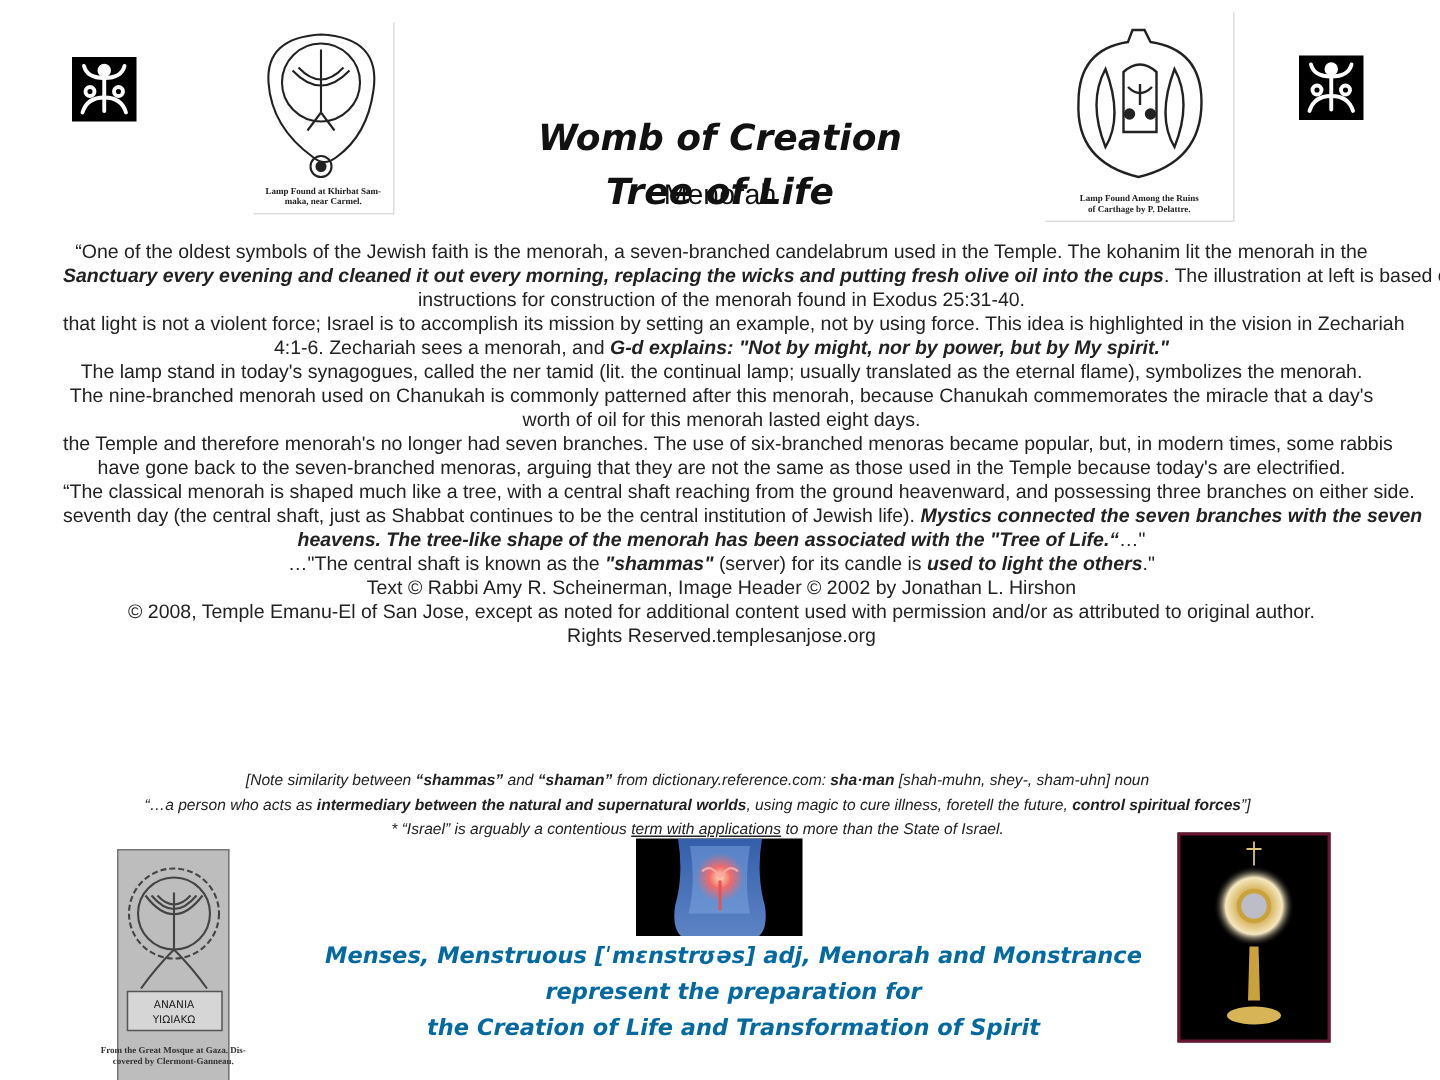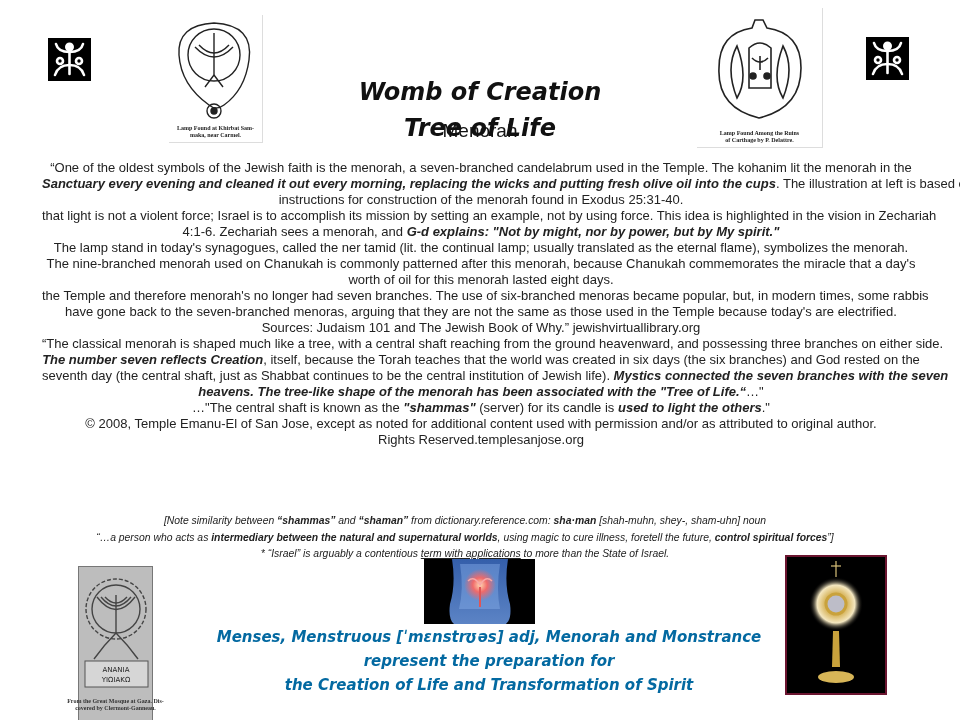--- a/index.html
+++ b/index.html
@@ -110,26 +110,25 @@
   <span class="ln">“One of the oldest symbols of the Jewish faith is the menorah, a seven-branched candelabrum used in the Temple. The kohanim lit the menorah in the</span>
   <span class="ln"><span class="b">Sanctuary every evening and cleaned it out every morning, replacing the wicks and putting fresh olive oil into the cups</span><span>. The illustration at left is based on</span></span>
   <span class="ln">instructions for construction of the menorah found in Exodus 25:31-40.</span>
   <span class="ln">that light is not a violent force; Israel is to accomplish its mission by setting an example, not by using force. This idea is highlighted in the vision in Zechariah</span>
   <span class="ln"><span>4:1-6. Zechariah sees a menorah, and </span><span class="b">G-d explains: "Not by might, nor by power, but by My spirit."</span></span>
   <span class="ln">The lamp stand in today's synagogues, called the ner tamid (lit. the continual lamp; usually translated as the eternal flame), symbolizes the menorah.</span>
   <span class="ln">The nine-branched menorah used on Chanukah is commonly patterned after this menorah, because Chanukah commemorates the miracle that a day's</span>
   <span class="ln">worth of oil for this menorah lasted eight days.</span>
   <span class="ln">the Temple and therefore menorah's no longer had seven branches. The use of six-branched menoras became popular, but, in modern times, some rabbis</span>
   <span class="ln">have gone back to the seven-branched menoras, arguing that they are not the same as those used in the Temple because today's are electrified.</span>
-  <span class="ln">Sources: Judaism 101 and The Jewish Book of Why.”   jewishvirtuallibrary.org</span>
   <span class="ln">“The classical menorah is shaped much like a tree, with a central shaft reaching from the ground heavenward, and possessing three branches on either side.</span>
-  <span class="ln"><span class="b">The number seven reflects Creation</span><span>, itself, because the Torah teaches that the world was created in six days (the six branches) and God rested on the</span></span>
   <span class="ln"><span>seventh day (the central shaft, just as Shabbat continues to be the central institution of Jewish life). </span><span class="b">Mystics connected the seven branches with the seven</span></span>
   <span class="ln"><span class="b">heavens. The tree-like shape of the menorah has been associated with the "Tree of Life.“</span><span>…"</span></span>
   <span class="ln"><span>…"The central shaft is known as the </span><span class="b">"shammas"</span><span> (server) for its candle is </span><span class="b">used to light the others</span><span>."</span></span>
+  <span class="ln">Text © Rabbi Amy R. Scheinerman, Image Header © 2002 by Jonathan L. Hirshon</span>
   <span class="ln">© 2008, Temple Emanu-El of San Jose, except as noted for additional content used with permission and/or as attributed to original author.</span>
   <span class="ln">Rights Reserved.templesanjose.org</span>
 </div>
 
 <div class="note">
   <span class="ln"><span>[Note similarity between </span><span class="bo">“shammas”</span><span> and </span><span class="bo">“shaman”</span><span> from dictionary.reference.com: </span><span class="bo">sha·man</span><span> [shah-muhn, shey-, sham-uhn] noun</span></span>
   <span class="ln"><span>“…a person who acts as </span><span class="bo">intermediary between the natural and supernatural worlds</span><span>, using magic to cure illness, foretell the future, </span><span class="bo">control spiritual forces</span><span>”]</span></span>
   <span class="ln"><span>* “Israel” is arguably a contentious </span><span class="u">term with applications</span><span> to more than the State of Israel.</span></span>
 </div>
 

